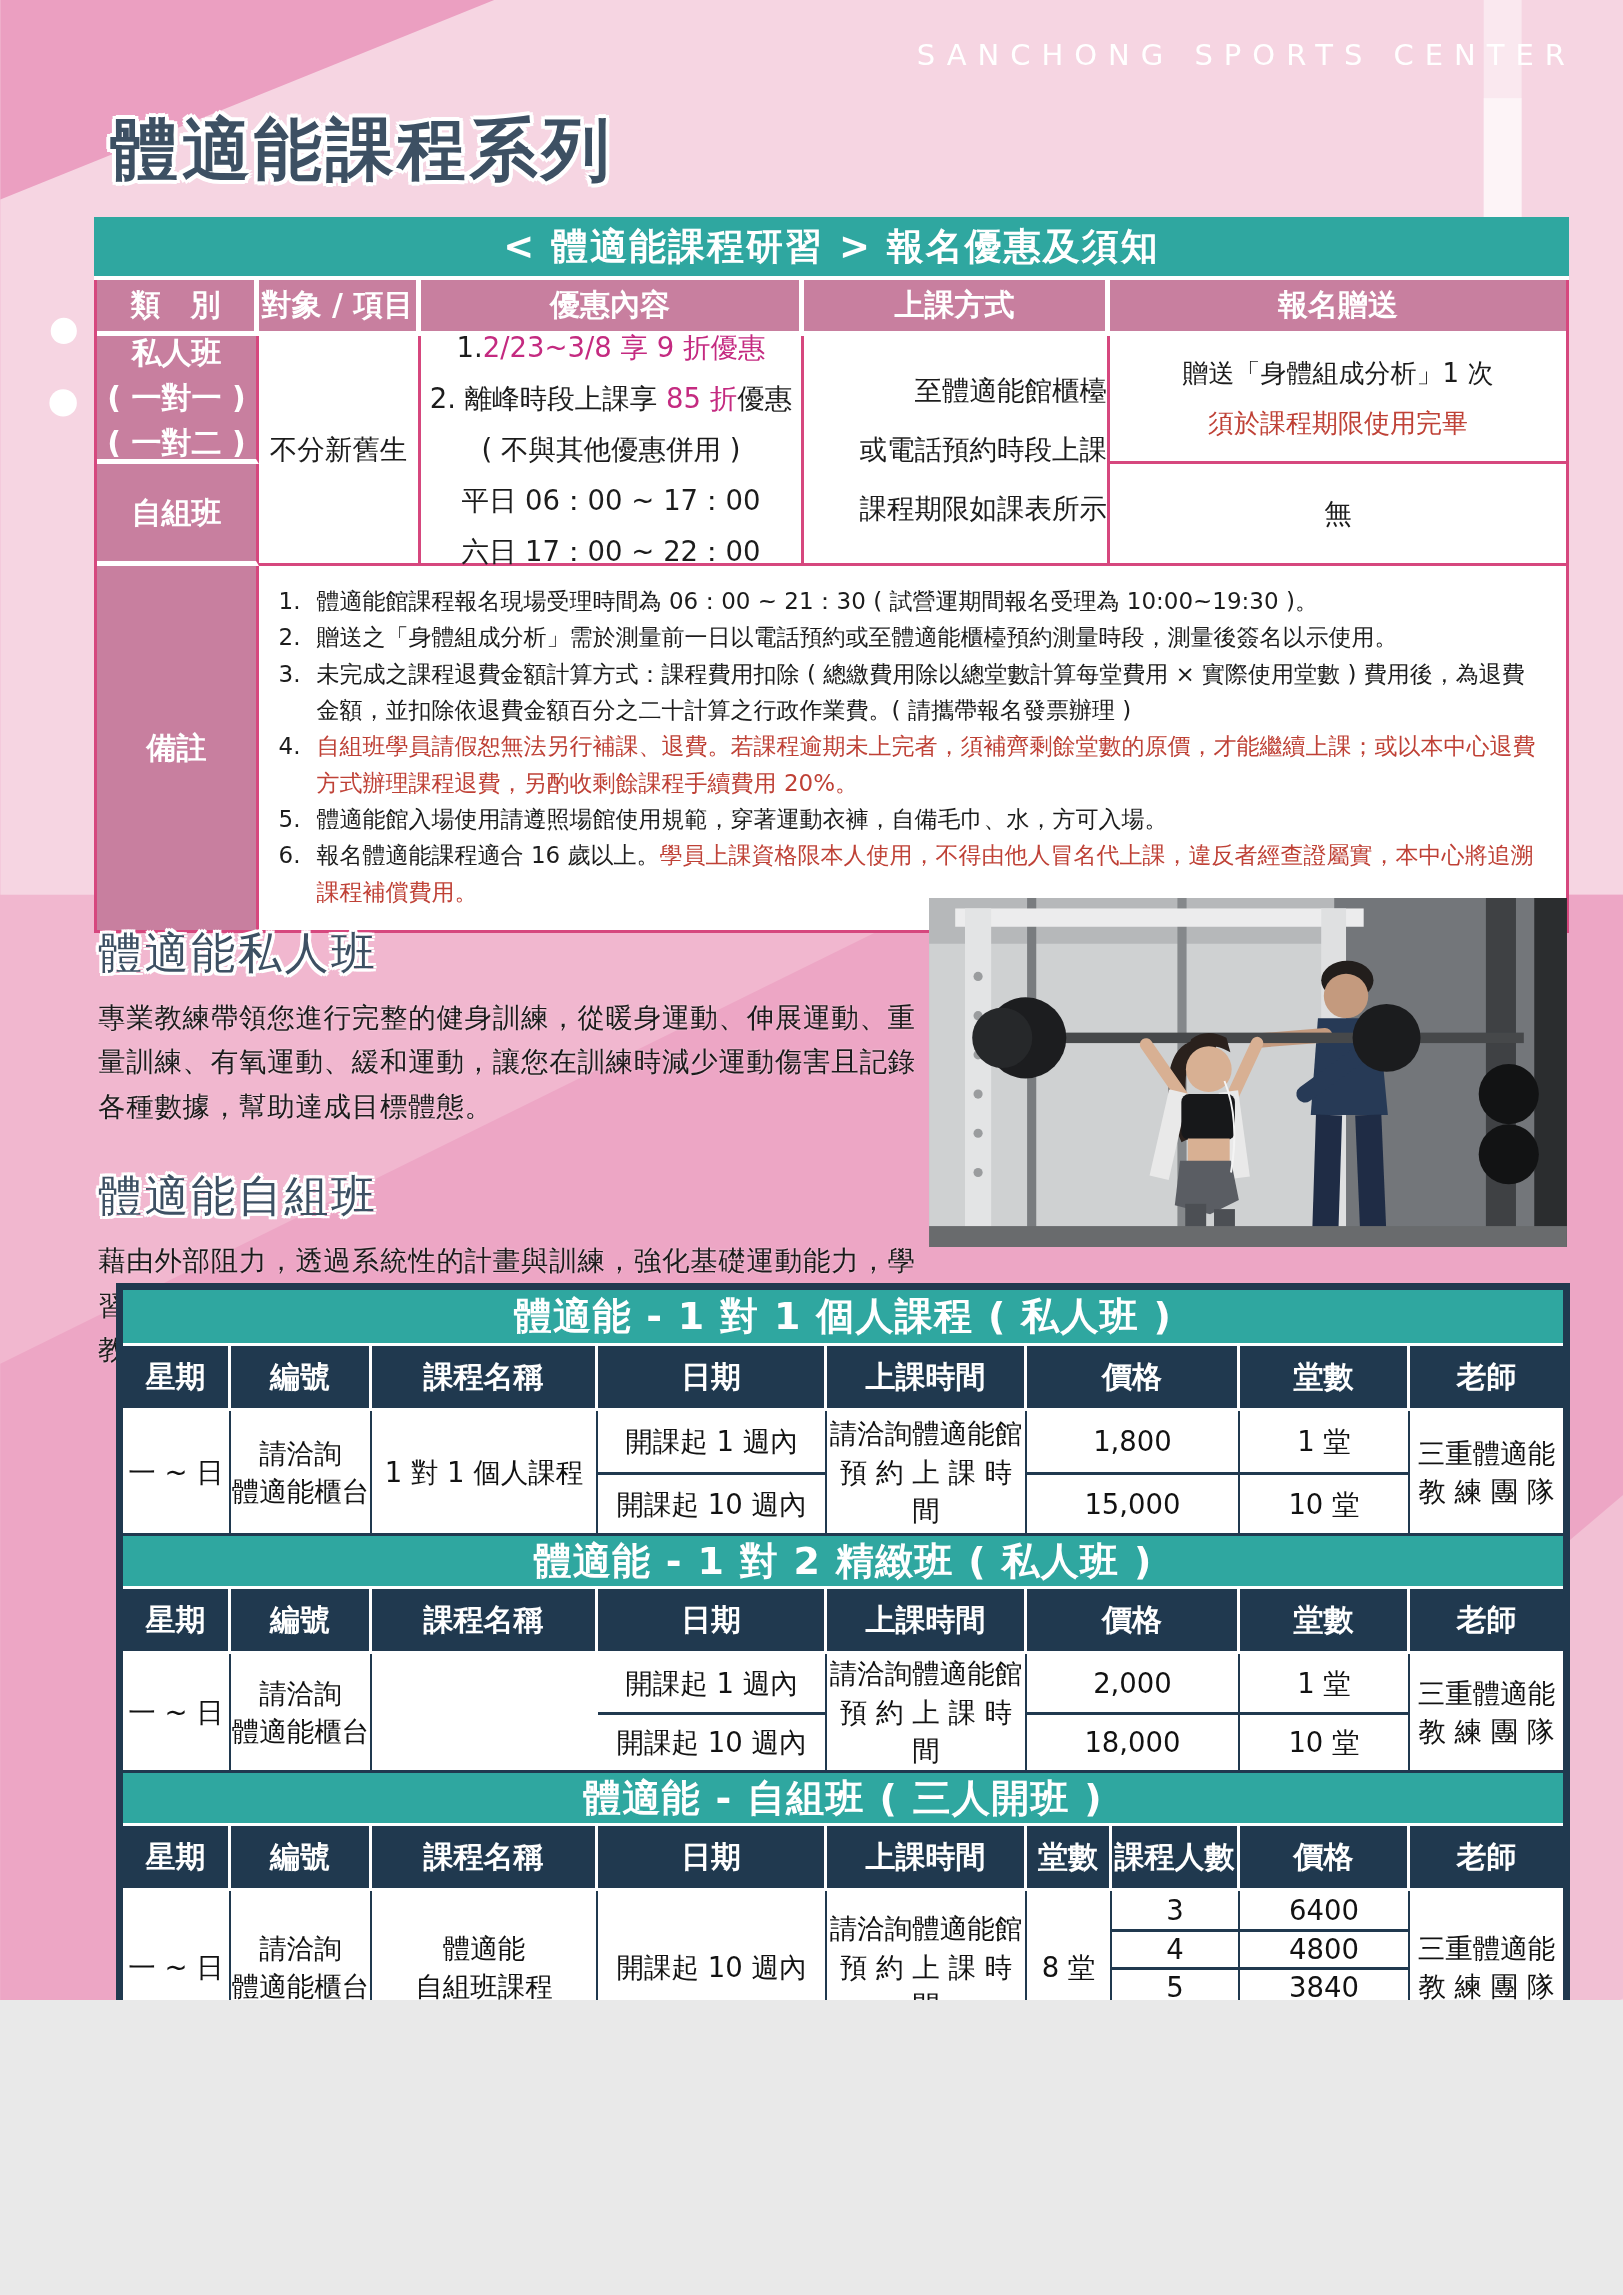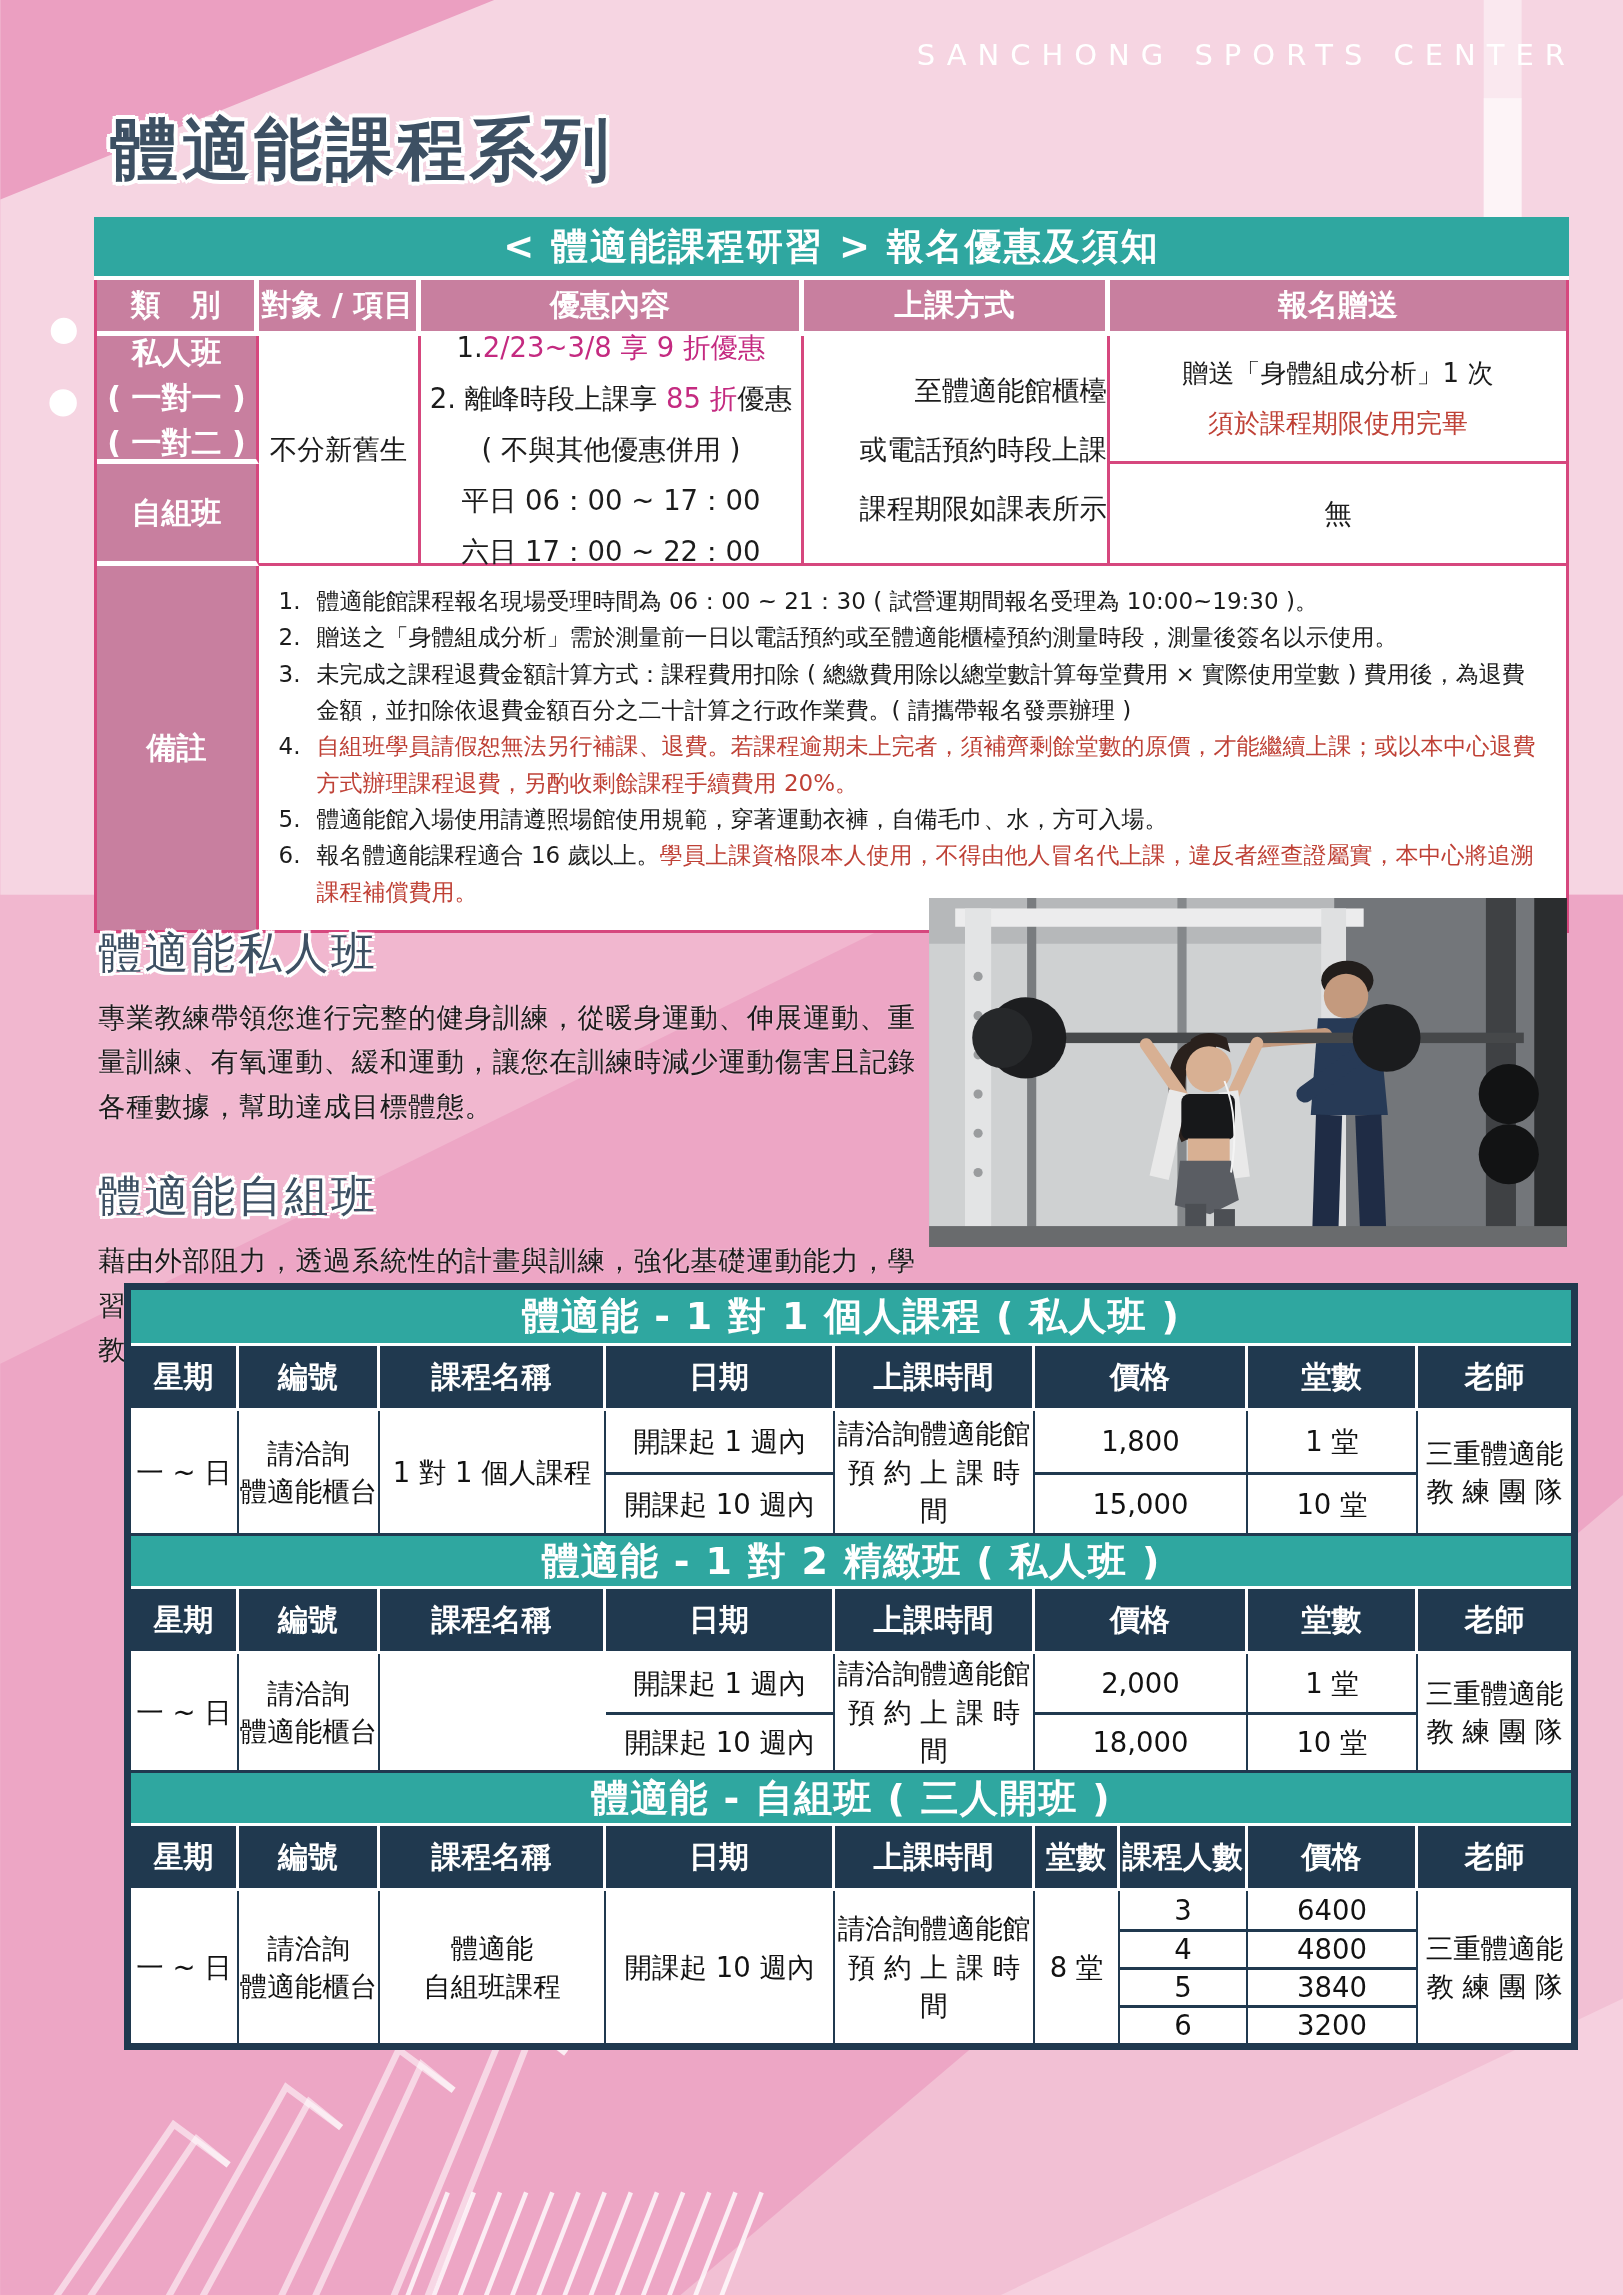--- a/index.html
+++ b/index.html
@@ -1,17 +1,17 @@
 <!DOCTYPE html>
 <html style="--teal: #2fa7a0; --navy: #20394f; --mauve: #c87f9f; --mag: #d6477e; --magText: #c42a80; --red: #bf4136; --slate: #3d5063; --ink: #1c1c1c;font-size:10.5px"><head>
 <meta charset="utf-8">
 <style>
   html,body{margin:0;padding:0;background:#e9e9e9;}
   *{box-sizing:border-box;}
-  .page{position:relative;width:1624px;height:2295px;overflow:hidden;
+  .page{position:relative;width:1624px;height:2000px;overflow:hidden;
         background:#f1b7cf;font-family:"DejaVu Sans","Liberation Sans",sans-serif;}
   svg{display:block;}
   .bg{position:absolute;inset:0;}
 
   
   .brand{position:absolute;top:38px;right:48px;color:#fff;font-size:29px;font-weight:400;
          letter-spacing:11px;white-space:nowrap;}
   .page-title{position:absolute;left:98px;top:93px;margin:12px;color:var(--slate);
     font-size:68px;font-weight:bold;letter-spacing:3.9px;
     text-shadow:-3.3px -3.3px 0 #fff,3.3px -3.3px 0 #fff,-3.3px 3.3px 0 #fff,3.3px 3.3px 0 #fff,
@@ -53,21 +53,21 @@
     text-shadow:-2.6px -2.6px 0 #fff,2.6px -2.6px 0 #fff,-2.6px 2.6px 0 #fff,2.6px 2.6px 0 #fff,
                 -3.3px 0 0 #fff,3.3px 0 0 #fff,0 -3.3px 0 #fff,0 3.3px 0 #fff;}
   .desc p{margin:11.8px 0 0 0;font-size:27.5px;line-height:1.62;color:#1b1b1b;letter-spacing:0.7px;
           text-shadow:0 0 2px rgba(255,255,255,.6);}
   .desc .gap{height:39px;}
 
   
   .photo{position:absolute;left:929px;top:898px;width:638px;height:349px;}
 
   
-  .cb{position:absolute;left:124px;top:1283px;width:1454px;border:7.9px solid var(--navy);background:#fca5a5;}
+  .cb{position:absolute;left:116px;top:1283px;width:1454px;border:7.9px solid var(--navy);background:#fca5a5;}
   .band{height:56px;background:var(--teal);border-bottom:3.9px solid #fff;color:#fff;
         font-size:38px;font-weight:bold;display:flex;align-items:center;justify-content:center;letter-spacing:1.3px;}
   .band.mid{border-top:3.3px solid var(--navy);}
   .chead{display:grid;height:65px;}
   .chead>div{background:var(--navy);color:#fff;font-size:30px;font-weight:bold;
         display:flex;align-items:center;justify-content:center;
         border-right:3.3px solid #fff;border-bottom:3.9px solid #fff;}
   .chead>div.last{border-right:none;}
   .cols8{grid-template-columns:108px 141px 226px 229px 200px 213px 170px 1fr;}
   .cols9{grid-template-columns:108px 141px 226px 229px 200px 85px 128px 170px 1fr;}

